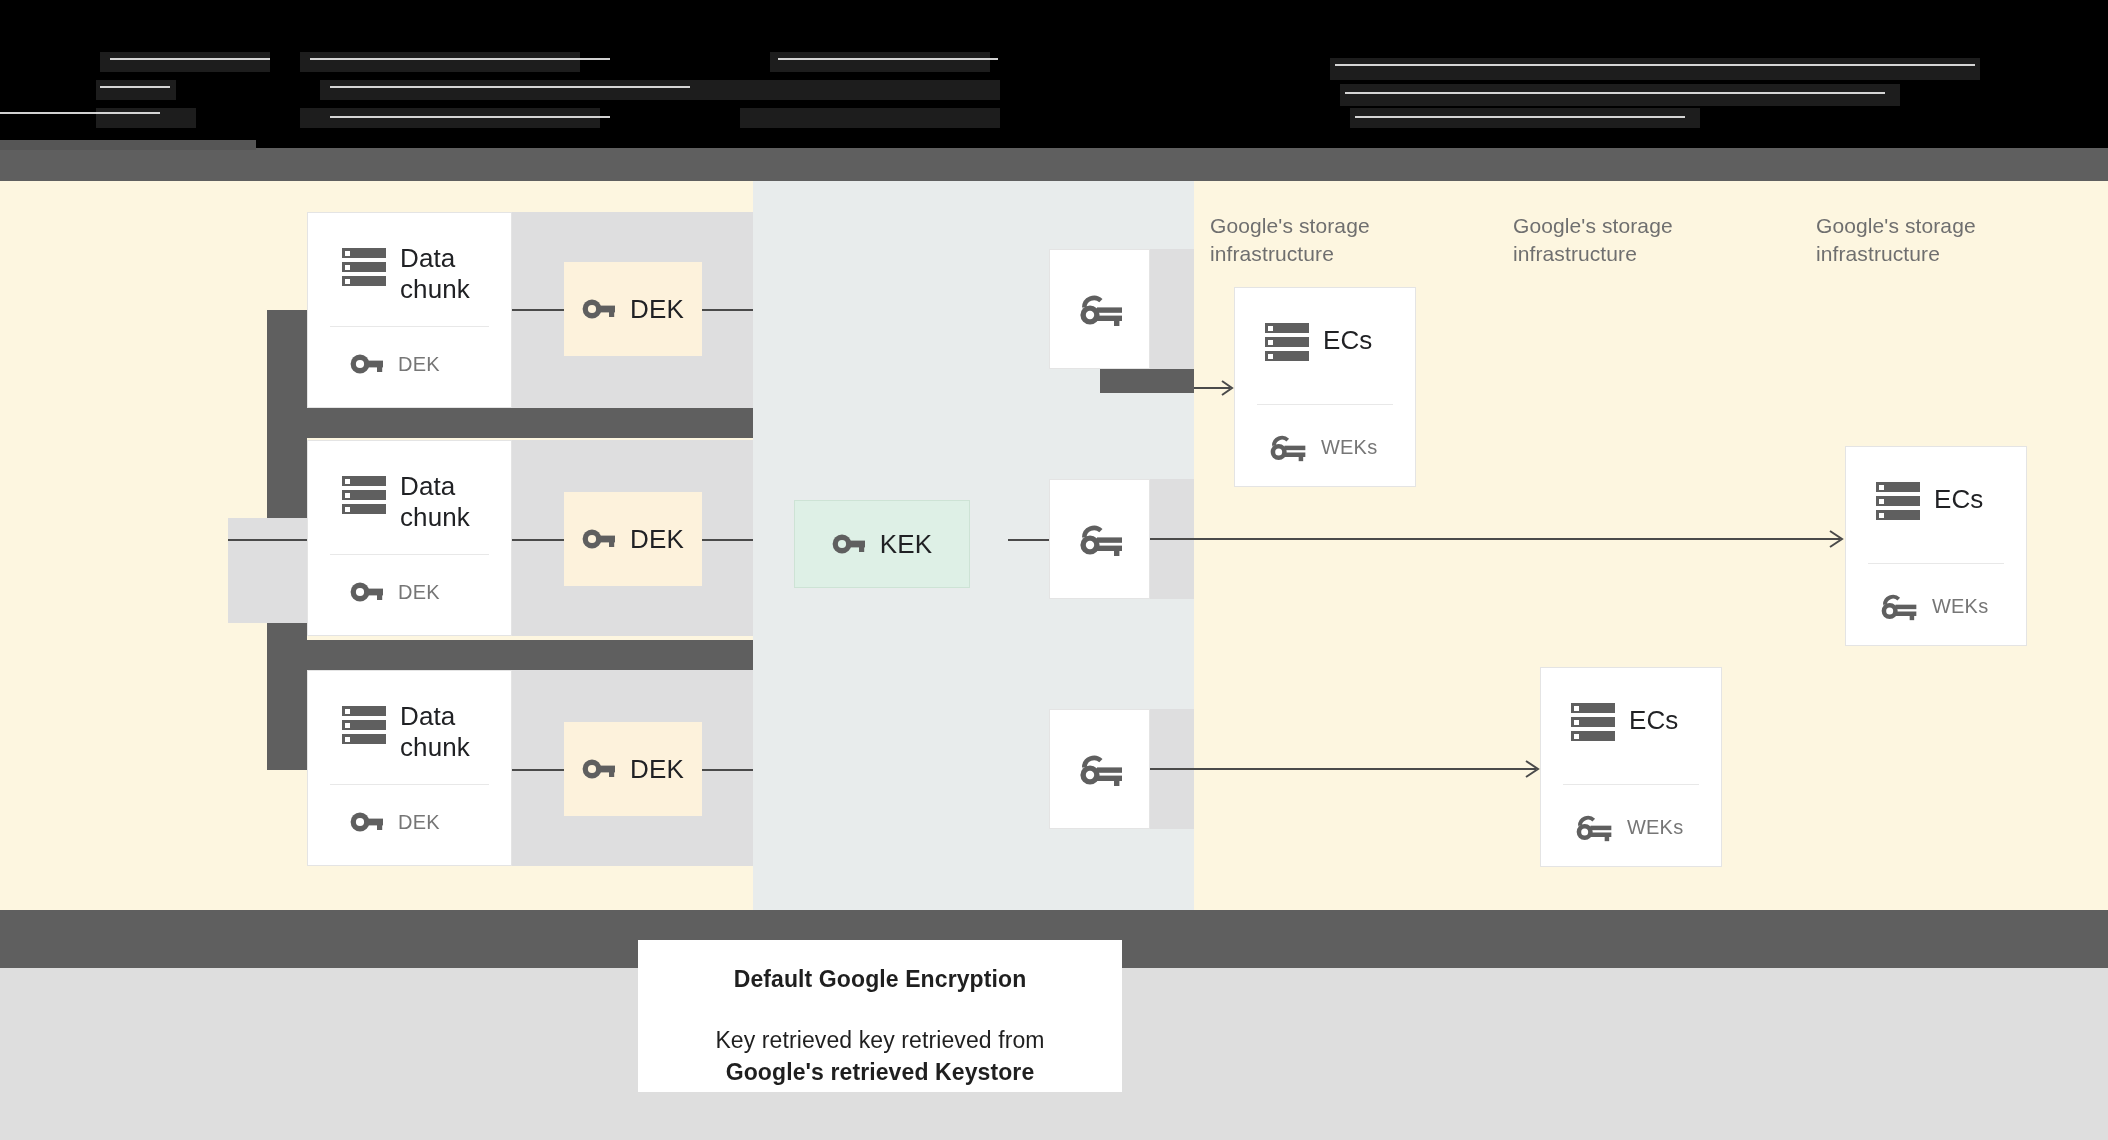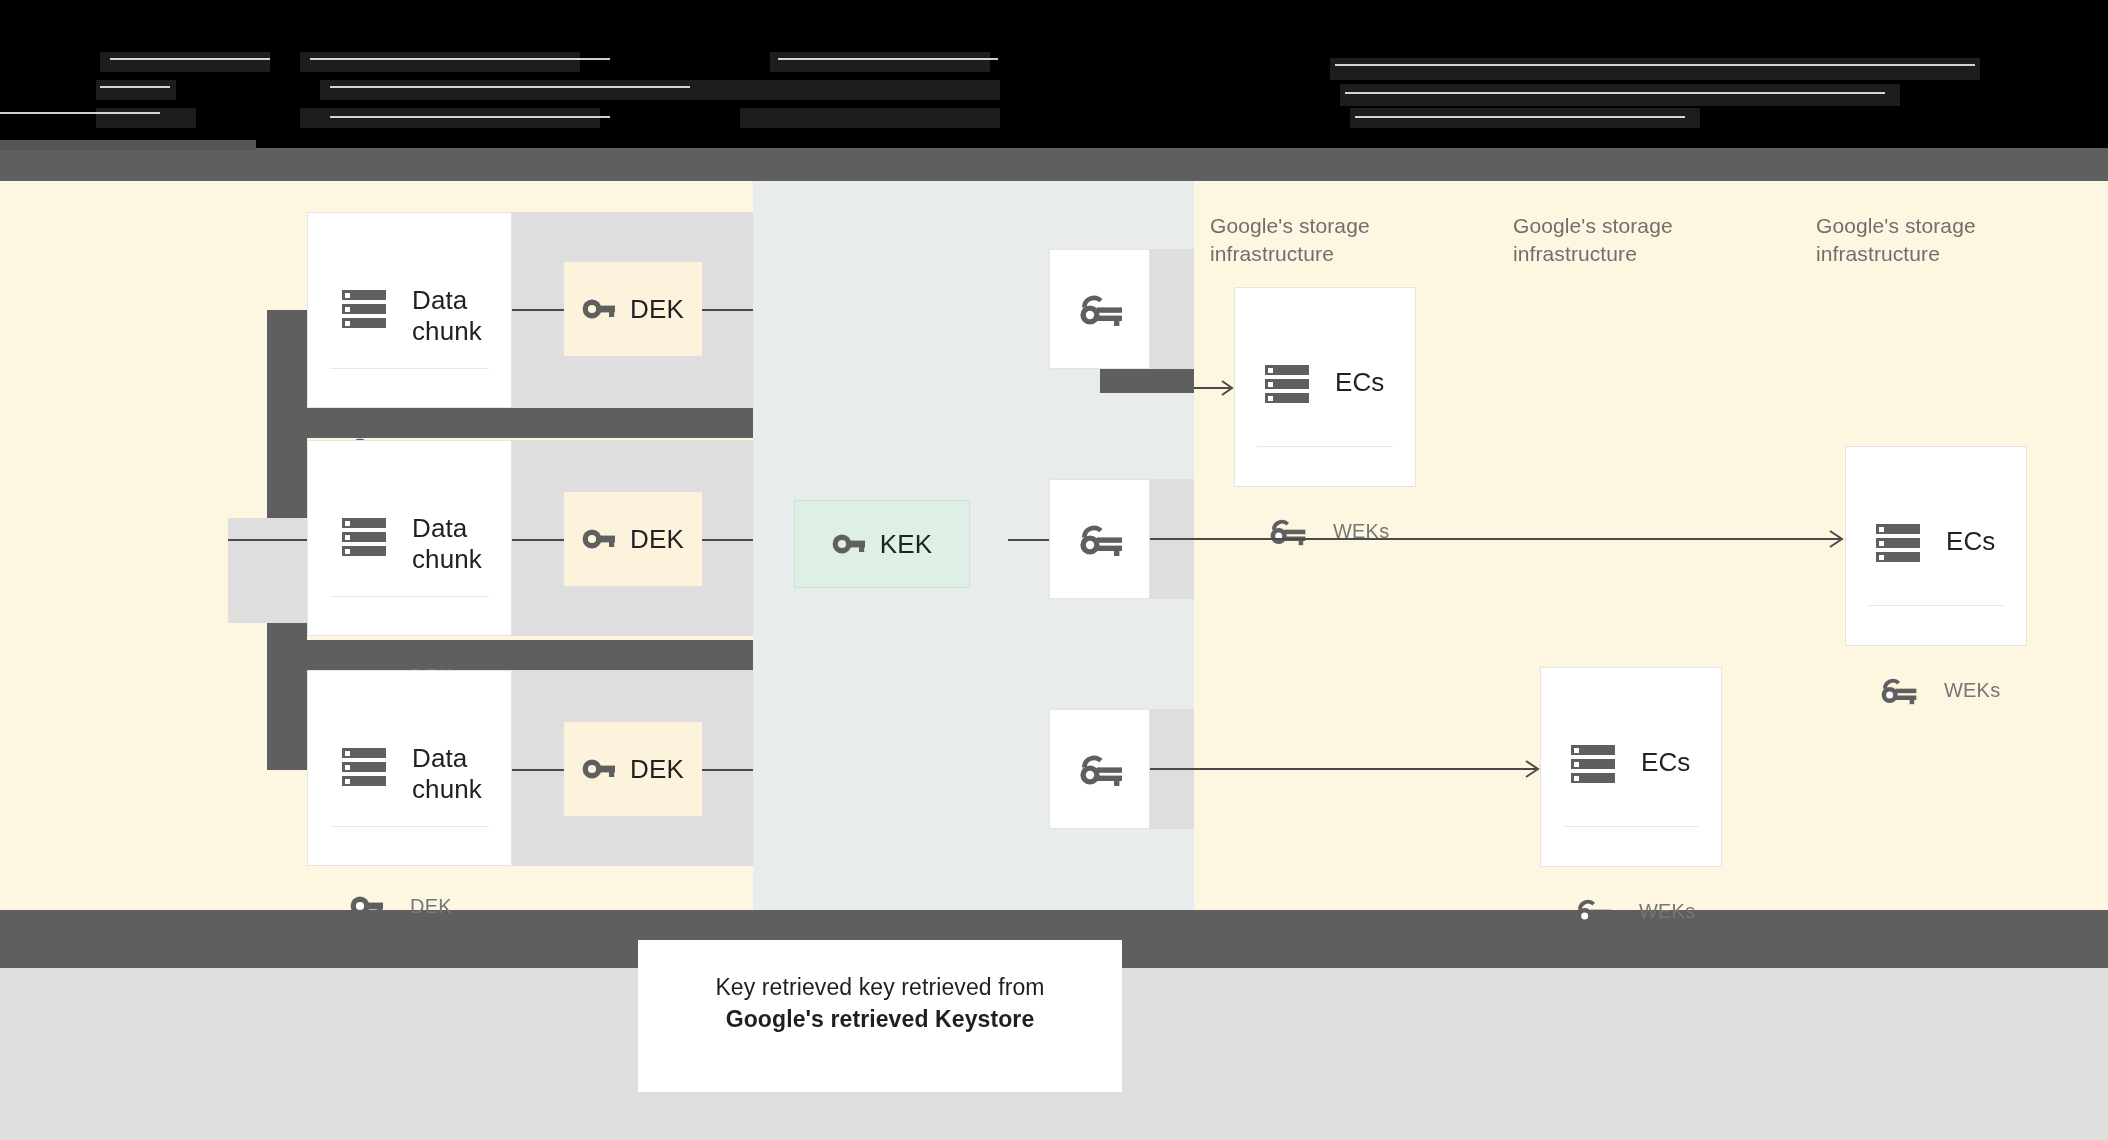--- a/index.html
+++ b/index.html
@@ -40,22 +40,21 @@
 
   .card{
     position:absolute;
     background:#ffffff;
     border:1px solid #e4e4e4;
     box-sizing:border-box;
   }
   .card .row{
     display:flex;
     align-items:center;
-    gap:26px;
-    margin-top:42px;
+    gap:14px;
   }
   .card .title{
     font-size:26px;
     color:#202124;
     line-height:1.18;
     letter-spacing:.1px;
   }
   .card .divider{
     height:1px;
     background:#e8e8e8;
@@ -461,19 +460,20 @@
   </div>
 
   <div class="arrow-head" style="left:1150px;top:759px;">
     <svg width="396" height="20" viewBox="0 0 396 20">
       <line x1="0" y1="10" x2="386" y2="10" stroke="#4a4a4a" stroke-width="2"></line>
       <polyline points="376,2 388,10 376,18" fill="none" stroke="#4a4a4a" stroke-width="2"></polyline>
     </svg>
   </div>
 
   <div id="legend">
+    <div class="l-title">Default Google Encryption</div>
     <div class="l-sub">
       <span>Key retrieved key retrieved from</span><br>
       <b>Google's retrieved Keystore</b>
     </div>
   </div>
 
 </div>
 
 </body></html>

